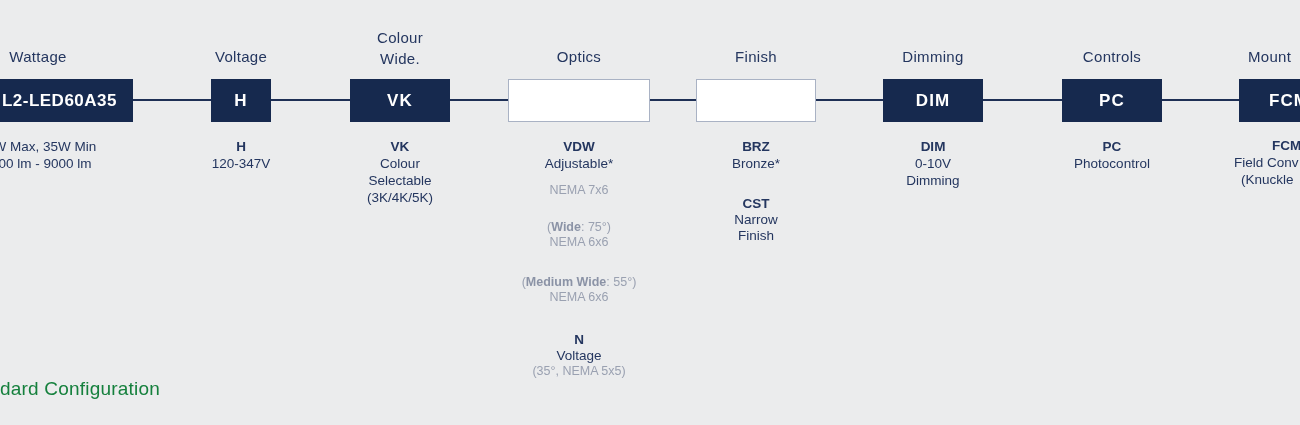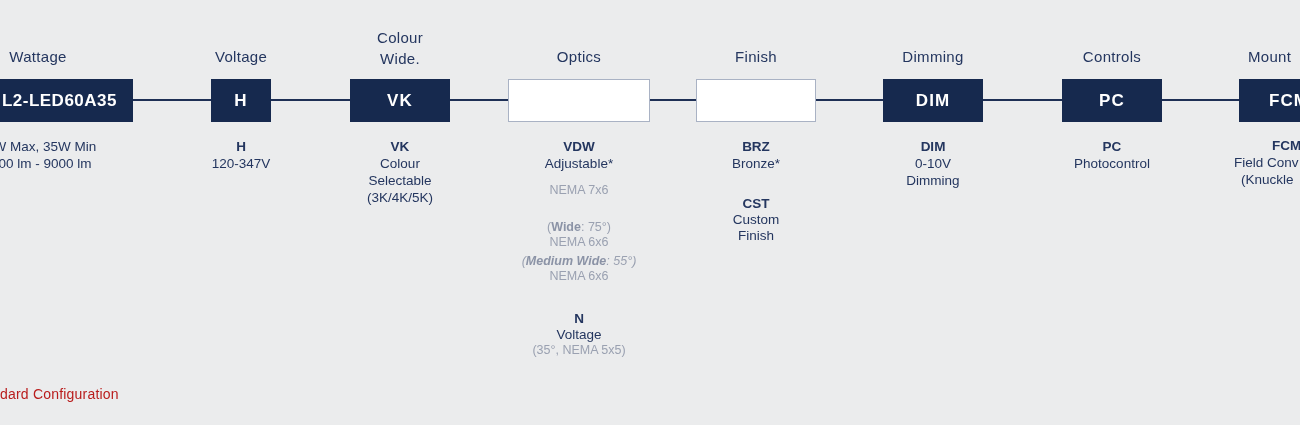--- a/index.html
+++ b/index.html
@@ -18,26 +18,26 @@
        letter-spacing:1.1px;}
   .box.open{background:#ffffff;border:1px solid #a9b2c4;}
   #box-wattage{justify-content:flex-end;padding-right:16px;font-size:17px;letter-spacing:.5px;}
   .det{position:absolute;top:138px;width:200px;text-align:center;font-size:13.5px;
        line-height:17px;color:#24365f;}
   .code{font-weight:bold;}
   .gray{color:#9aa1b1;font-size:12.5px;line-height:15px;}
   .gname{font-weight:bold;color:#8b93a6;}
   .beams{margin-top:11px;}
   .beam2{margin-top:22px;}
-  .beam3{margin-top:4px;font-style:italic;}
+  .beam3{margin-top:25px;}
   .ngroup{margin-top:27px;}
   .n16{line-height:16px;}
   .group2{margin-top:24px;line-height:16px;}
   .frag{position:absolute;font-size:13.5px;color:#24365f;}
-  .footer{position:absolute;left:0;top:386px;font-size:14px;color:#b91c1c;letter-spacing:.2px;}
+  .footer{position:absolute;left:0;top:378px;font-size:19px;color:#15803d;letter-spacing:.2px;}
 </style>
 </head>
 <body>
 
 <div id="canvas">
 
   <div class="connector"></div>
 
   <div class="hdr" style="left:-62px">Wattage</div>
   <div class="hdr" style="left:141px">Voltage</div>
@@ -100,21 +100,21 @@
       <div class="n16">Voltage</div>
       <div class="gray">(35°, NEMA 5x5)</div>
     </div>
   </div>
 
   <div class="det" style="left:656px">
     <div class="code">BRZ</div>
     <div>Bronze*</div>
     <div class="group2">
       <div class="code">CST</div>
-      <div>Custom</div>
+      <div>Narrow</div>
       <div>Finish</div>
     </div>
   </div>
 
   <div class="det" style="left:833px">
     <div class="code">DIM</div>
     <div>0-10V</div>
     <div>Dimming</div>
   </div>
 

